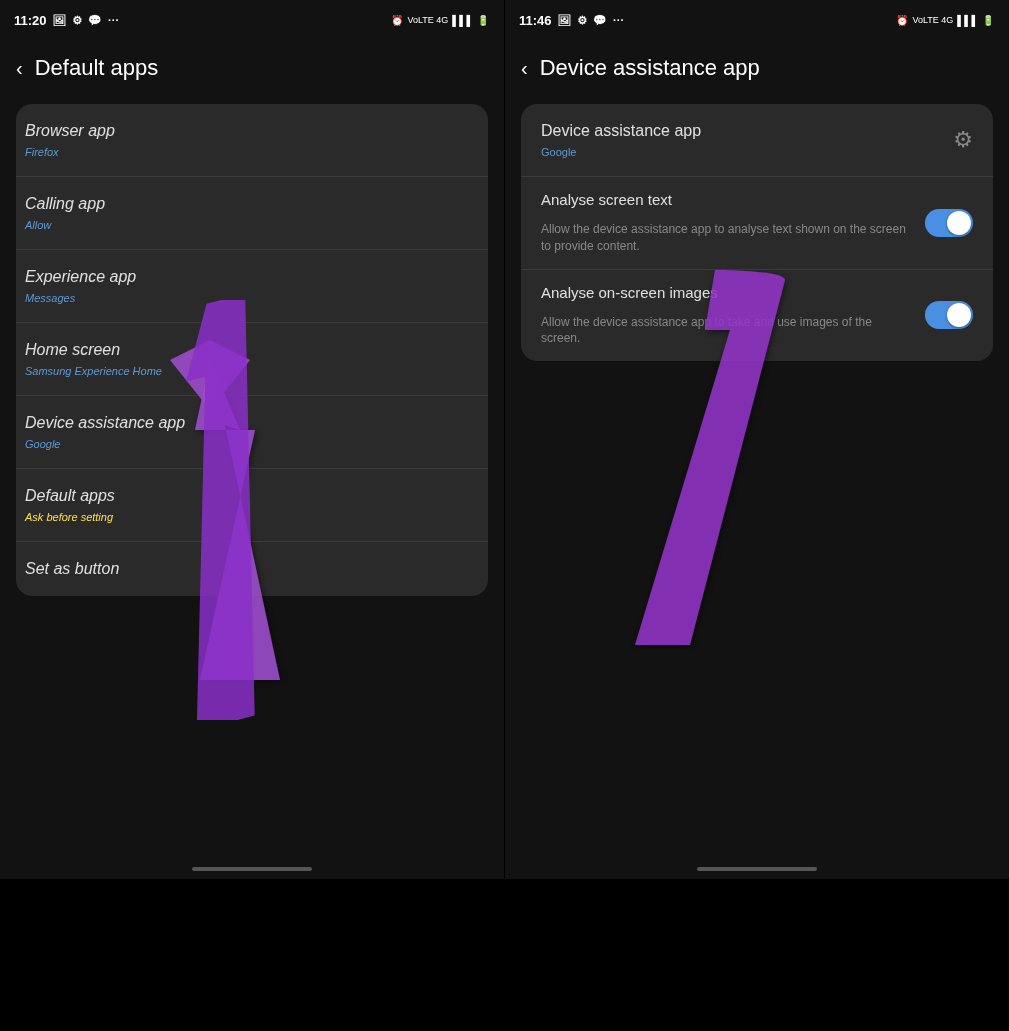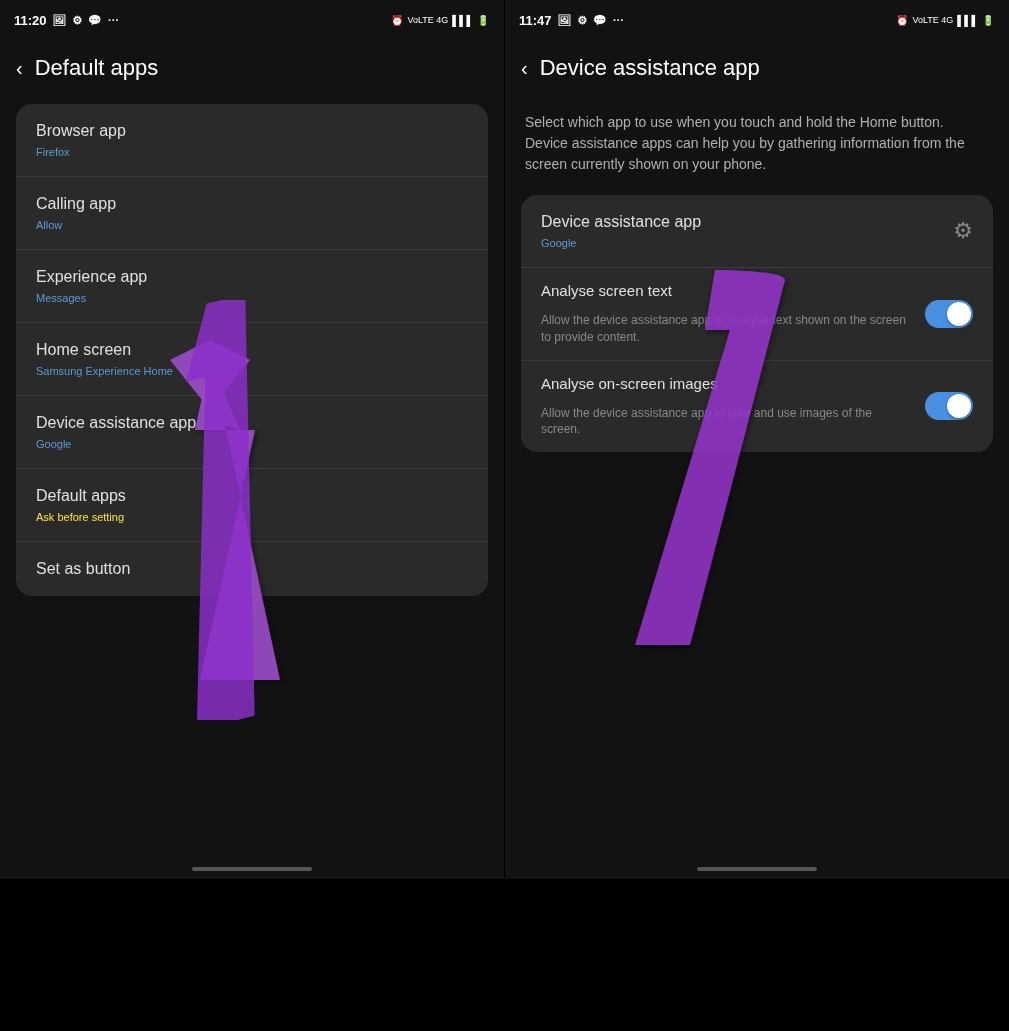--- a/index.html
+++ b/index.html
@@ -73,23 +73,24 @@
     
     .card {
       background: #2a2a2a;
       border-radius: 16px;
       margin: 8px 16px;
       overflow: hidden;
     }
 
     
     .list-item {
-      padding: 18px 20px;
+      padding: 18px 9px;
       border-bottom: 1px solid #3a3a3a;
       cursor: pointer;
+      font-style: italic;
     }
     .list-item:last-child {
       border-bottom: none;
     }
     .item-title {
       color: #e0e0e0;
       font-size: 16px;
       font-weight: 400;
     }
     .item-subtitle {
@@ -278,40 +279,39 @@
 
   <div class="bottom-bar"></div>
 </div>
 
 <div class="screen-divider"></div>
 
 <div class="phone-screen">
 
   <div class="status-bar">
     <div class="status-left">
-      <span>11:47</span>
+      <span>11:46</span>
       <span class="status-icon">🖼</span>
       <span class="status-icon">⚙</span>
       <span class="status-icon">💬</span>
       <span class="status-icon">···</span>
     </div>
     <div class="status-right">
       <span>⏰</span>
       <span style="font-size:9px;">VoLTE 4G</span>
       <span>▌▌▌</span>
       <span>🔋</span>
     </div>
   </div>
 
   <div class="header-bar">
     <span class="back-arrow">‹</span>
     <span class="header-title">Device assistance app</span>
   </div>
 
-  <div class="description-text">Select which app to use when you touch and hold the Home button. Device assistance apps can help you by gathering information from the screen currently shown on your phone.</div>
 
   <div class="card">
 
     <div class="settings-row">
       <div class="settings-row-text">
         <div class="item-title">Device assistance app</div>
         <div class="item-subtitle">Google</div>
       </div>
       <span class="gear-icon">⚙</span>
     </div>

